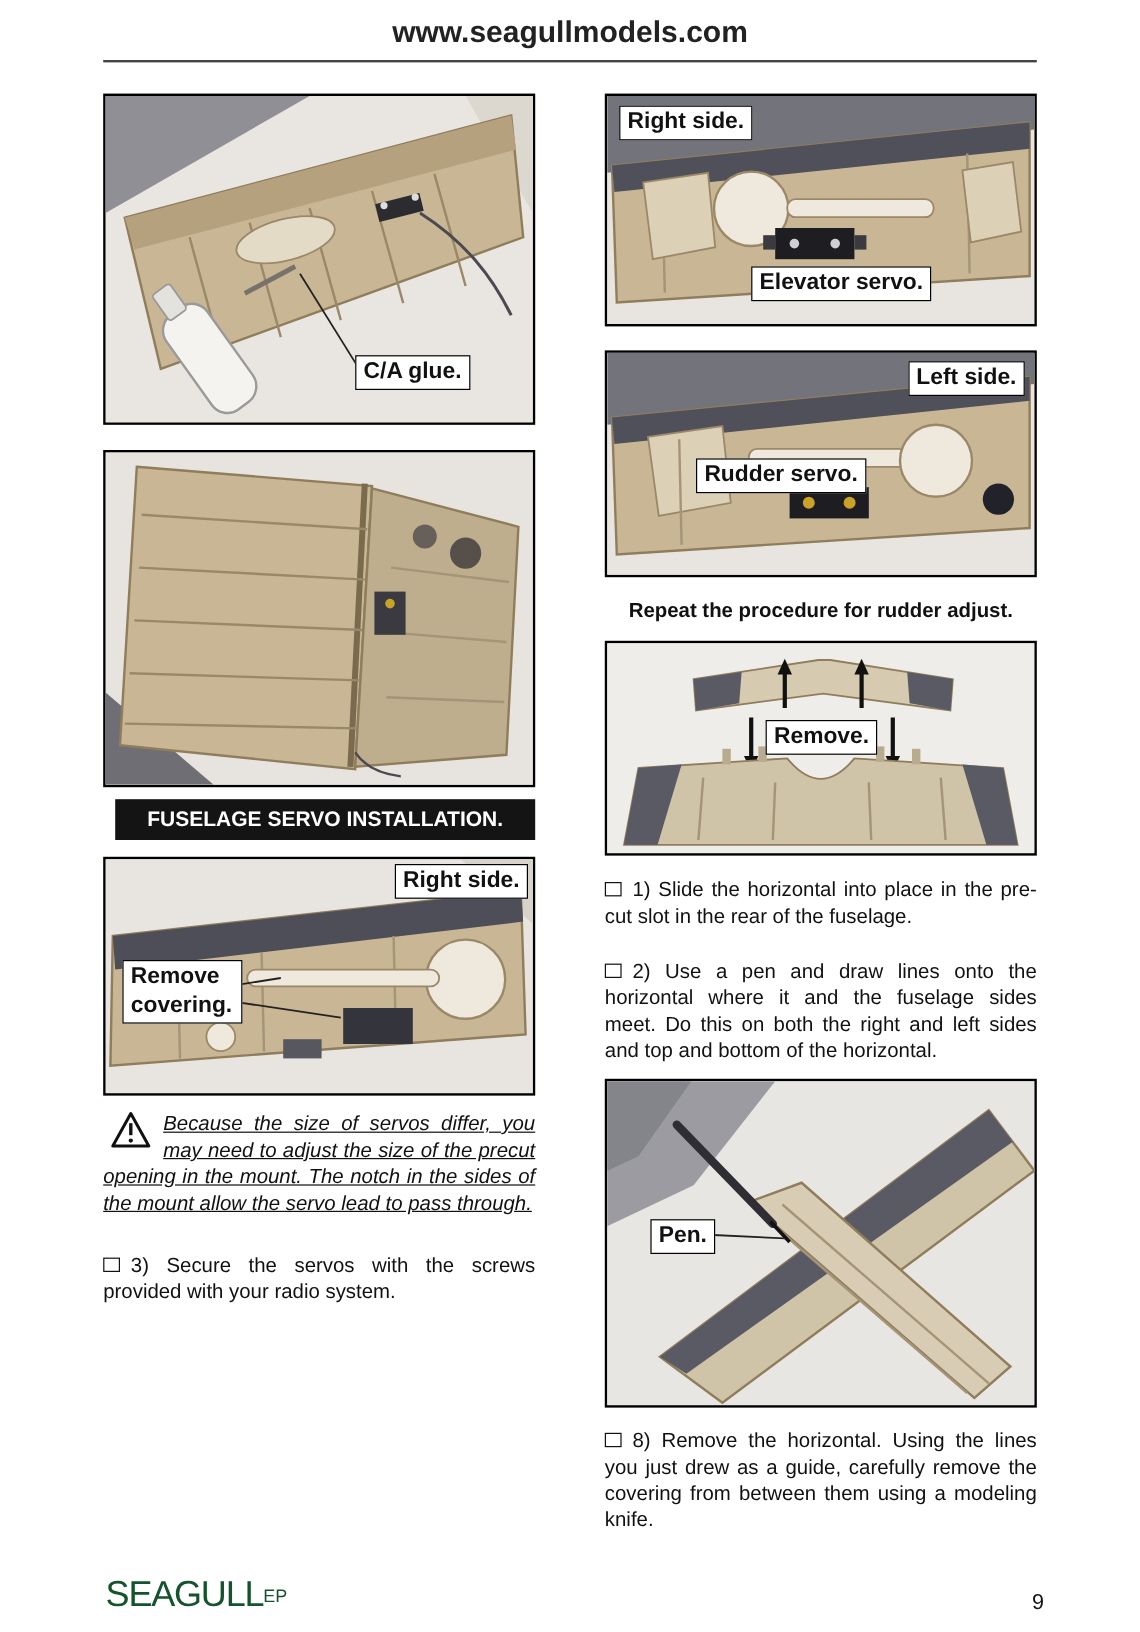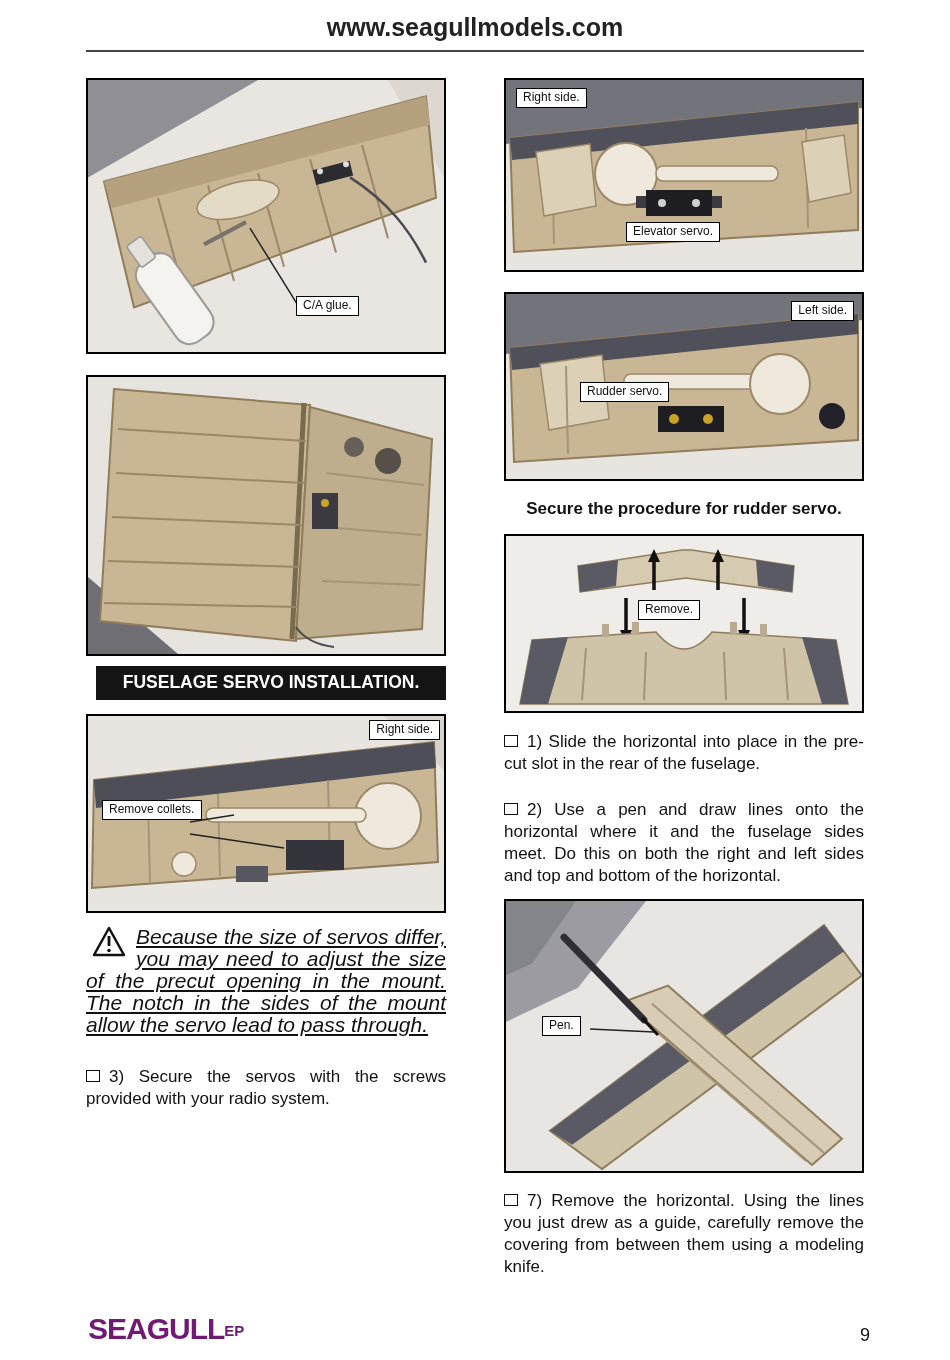--- a/index.html
+++ b/index.html
@@ -5,33 +5,33 @@
   html,body{margin:0;padding:0;}
   body{width:950px;height:1360px;background:#ffffff;font-family:"Liberation Sans",sans-serif;color:#111;position:relative;overflow:hidden;}
   .page{position:relative;width:950px;height:1360px;}
   .header{padding-top:13px;}
   .header-title{text-align:center;font-size:25px;font-weight:bold;color:#222;}
   .header-rule{width:778px;margin:8px auto 0;border-bottom:2px solid #444;}
   .columns{width:778px;margin:26px auto 0;display:flex;gap:58px;}
   .col{width:360px;}
   .figure{position:relative;border:2px solid #000;background:#eceae6;}
   .figure svg{display:block;width:100%;height:100%;}
-  .figlabel{position:absolute;background:#fff;border:1.5px solid #000;padding:1px 6px 2px;font-size:12px;line-height:1.25;color:#111;white-space:nowrap;}
+  .figlabel{position:absolute;background:#fff;border:1.5px solid #000;padding:1px 6px 2px;font-size:19px;line-height:1.25;color:#111;white-space:nowrap;font-weight:bold;}
   .figlabel.wrap{white-space:normal;}
   .banner{background:#141414;color:#fff;font-weight:bold;text-align:center;padding:6px 4px 7px;font-size:17.5px;}
   .step{font-size:17px;line-height:22px;text-align:justify;}
   .checkbox{display:inline-block;width:12px;height:10px;border:1.7px solid #111;margin-right:9px;}
   .caption{font-weight:bold;font-size:17px;line-height:22px;text-align:justify;}
   .caption.indent{text-indent:30px;}
   .caption.center{text-align:center;}
-  .warning{font-size:21px;line-height:22px;text-align:justify;}
+  .warning{font-size:17px;line-height:22px;text-align:justify;}
   .warning-text{font-style:italic;text-decoration:underline;}
   .warn-icon{float:left;margin:0 10px 2px 6px;}
   .footer{position:absolute;left:88px;right:80px;bottom:14px;display:flex;justify-content:space-between;align-items:flex-end;}
-  .logo{font-weight:bold;font-size:30px;color:#701a75;letter-spacing:-1px;}
+  .logo{font-weight:normal;font-size:30px;color:#14532d;letter-spacing:-1px;}
   .logo-ep{font-size:15px;vertical-align:3px;letter-spacing:0;}
   .pagenum{font-size:18px;color:#111;}
   .mb10{margin-bottom:10px}.mb12{margin-bottom:12px}.mb13{margin-bottom:13px}.mb14{margin-bottom:14px}
   .mb18{margin-bottom:18px}.mb20{margin-bottom:20px}.mb21{margin-bottom:21px}.mb24{margin-bottom:24px}
   .mb30{margin-bottom:30px}
 </style>
 </head>
 <body>
 
 <div class="page">
@@ -110,21 +110,21 @@
           <line x1="240" y1="64" x2="242" y2="152" stroke="#a49478" stroke-width="2"></line>
           <circle cx="300" cy="100" r="33" fill="#efe9dd" stroke="#9a8868" stroke-width="2"></circle>
           <rect x="118" y="92" width="160" height="14" rx="7" fill="#efe9dd" stroke="#9a8868" stroke-width="1.5"></rect>
           <rect x="198" y="124" width="58" height="30" fill="#34343c"></rect>
           <rect x="148" y="150" width="32" height="16" fill="#57575f"></rect>
           <circle cx="96" cy="148" r="12" fill="#efe9dd" stroke="#9a8868" stroke-width="1.5"></circle>
           <line x1="102" y1="106" x2="146" y2="99" stroke="#222" stroke-width="1.5"></line>
           <line x1="102" y1="118" x2="196" y2="132" stroke="#222" stroke-width="1.5"></line>
         </svg>
         <div class="figlabel" style="top:4px;right:4px">Right side.</div>
-        <div class="figlabel wrap" style="left:14px;top:84px;width:86px">Remove collets.</div>
+        <div class="figlabel wrap" style="left:14px;top:84px;width:86px">Remove covering.</div>
       </div>
 
 
       <div class="warning mb30">
         <svg class="warn-icon" width="34" height="32" viewBox="0 0 34 32">
           <path d="M17,2 L32,29 L2,29 Z" fill="#fff" stroke="#111" stroke-width="2.5" stroke-linejoin="round"></path>
           <rect x="15.6" y="10" width="2.8" height="10" fill="#111"></rect>
           <circle cx="17" cy="24.5" r="1.8" fill="#111"></circle>
         </svg>
         <span class="warning-text">Because the size of servos differ, you may need to adjust the size of the precut opening in the mount. The notch in the sides of the mount allow the servo lead to pass through.</span>
@@ -170,21 +170,21 @@
           <circle cx="326" cy="122" r="13" fill="#22222a"></circle>
           <rect x="152" y="112" width="66" height="26" fill="#1d1d22"></rect>
           <circle cx="168" cy="125" r="5" fill="#c9a227"></circle>
           <circle cx="202" cy="125" r="5" fill="#c9a227"></circle>
           <line x1="60" y1="72" x2="62" y2="160" stroke="#a49478" stroke-width="2"></line>
         </svg>
         <div class="figlabel" style="top:7px;right:8px">Left side.</div>
         <div class="figlabel" style="left:74px;top:88px">Rudder servo.</div>
       </div>
 
-      <p class="caption center mb14">Secure the procedure for rudder servo.</p>
+      <p class="caption center mb14">Repeat the procedure for rudder adjust.</p>
 
 
       <div class="figure mb18" style="height:175px">
         <svg viewBox="0 0 356 175" preserveAspectRatio="none">
           <rect width="356" height="175" fill="#efede9"></rect>
           <path d="M72,30 L176,14 L186,14 L288,30 L286,56 L180,42 L74,56 Z" fill="#d6cab0" stroke="#8f7d5c" stroke-width="1.5"></path>
           <polygon points="72,30 112,24 110,50 74,56" fill="#5a5a64"></polygon>
           <polygon points="288,30 250,24 252,50 286,56" fill="#5a5a64"></polygon>
           <g stroke="#111" stroke-width="3.5">
             <line x1="148" y1="54" x2="148" y2="22"></line>
@@ -227,21 +227,21 @@
           <polygon points="118,100 162,84 336,236 306,262" fill="#d8cdb4" stroke="#8f7d5c" stroke-width="2"></polygon>
           <line x1="146" y1="102" x2="318" y2="250" stroke="#a49478" stroke-width="2"></line>
           <line x1="130" y1="112" x2="300" y2="258" stroke="#a49478" stroke-width="2"></line>
           <line x1="58" y1="36" x2="138" y2="118" stroke="#2e2e34" stroke-width="7" stroke-linecap="round"></line>
           <line x1="136" y1="116" x2="152" y2="133" stroke="#111" stroke-width="3"></line>
           <line x1="84" y1="127" x2="148" y2="130" stroke="#222" stroke-width="1.5"></line>
         </svg>
         <div class="figlabel" style="left:36px;top:115px">Pen.</div>
       </div>
 
-      <p class="step"><span class="checkbox"></span><span>7)  Remove the horizontal.  Using the lines you just drew as a guide, carefully remove the covering from between them using a modeling knife.</span></p>
+      <p class="step"><span class="checkbox"></span><span>8)  Remove the horizontal.  Using the lines you just drew as a guide, carefully remove the covering from between them using a modeling knife.</span></p>
 
     </div>
   </div>
 
   <div class="footer">
     <div class="logo"><span>SEAGULL</span><span class="logo-ep">EP</span></div>
     <div class="pagenum">9</div>
   </div>
 
 </div>

